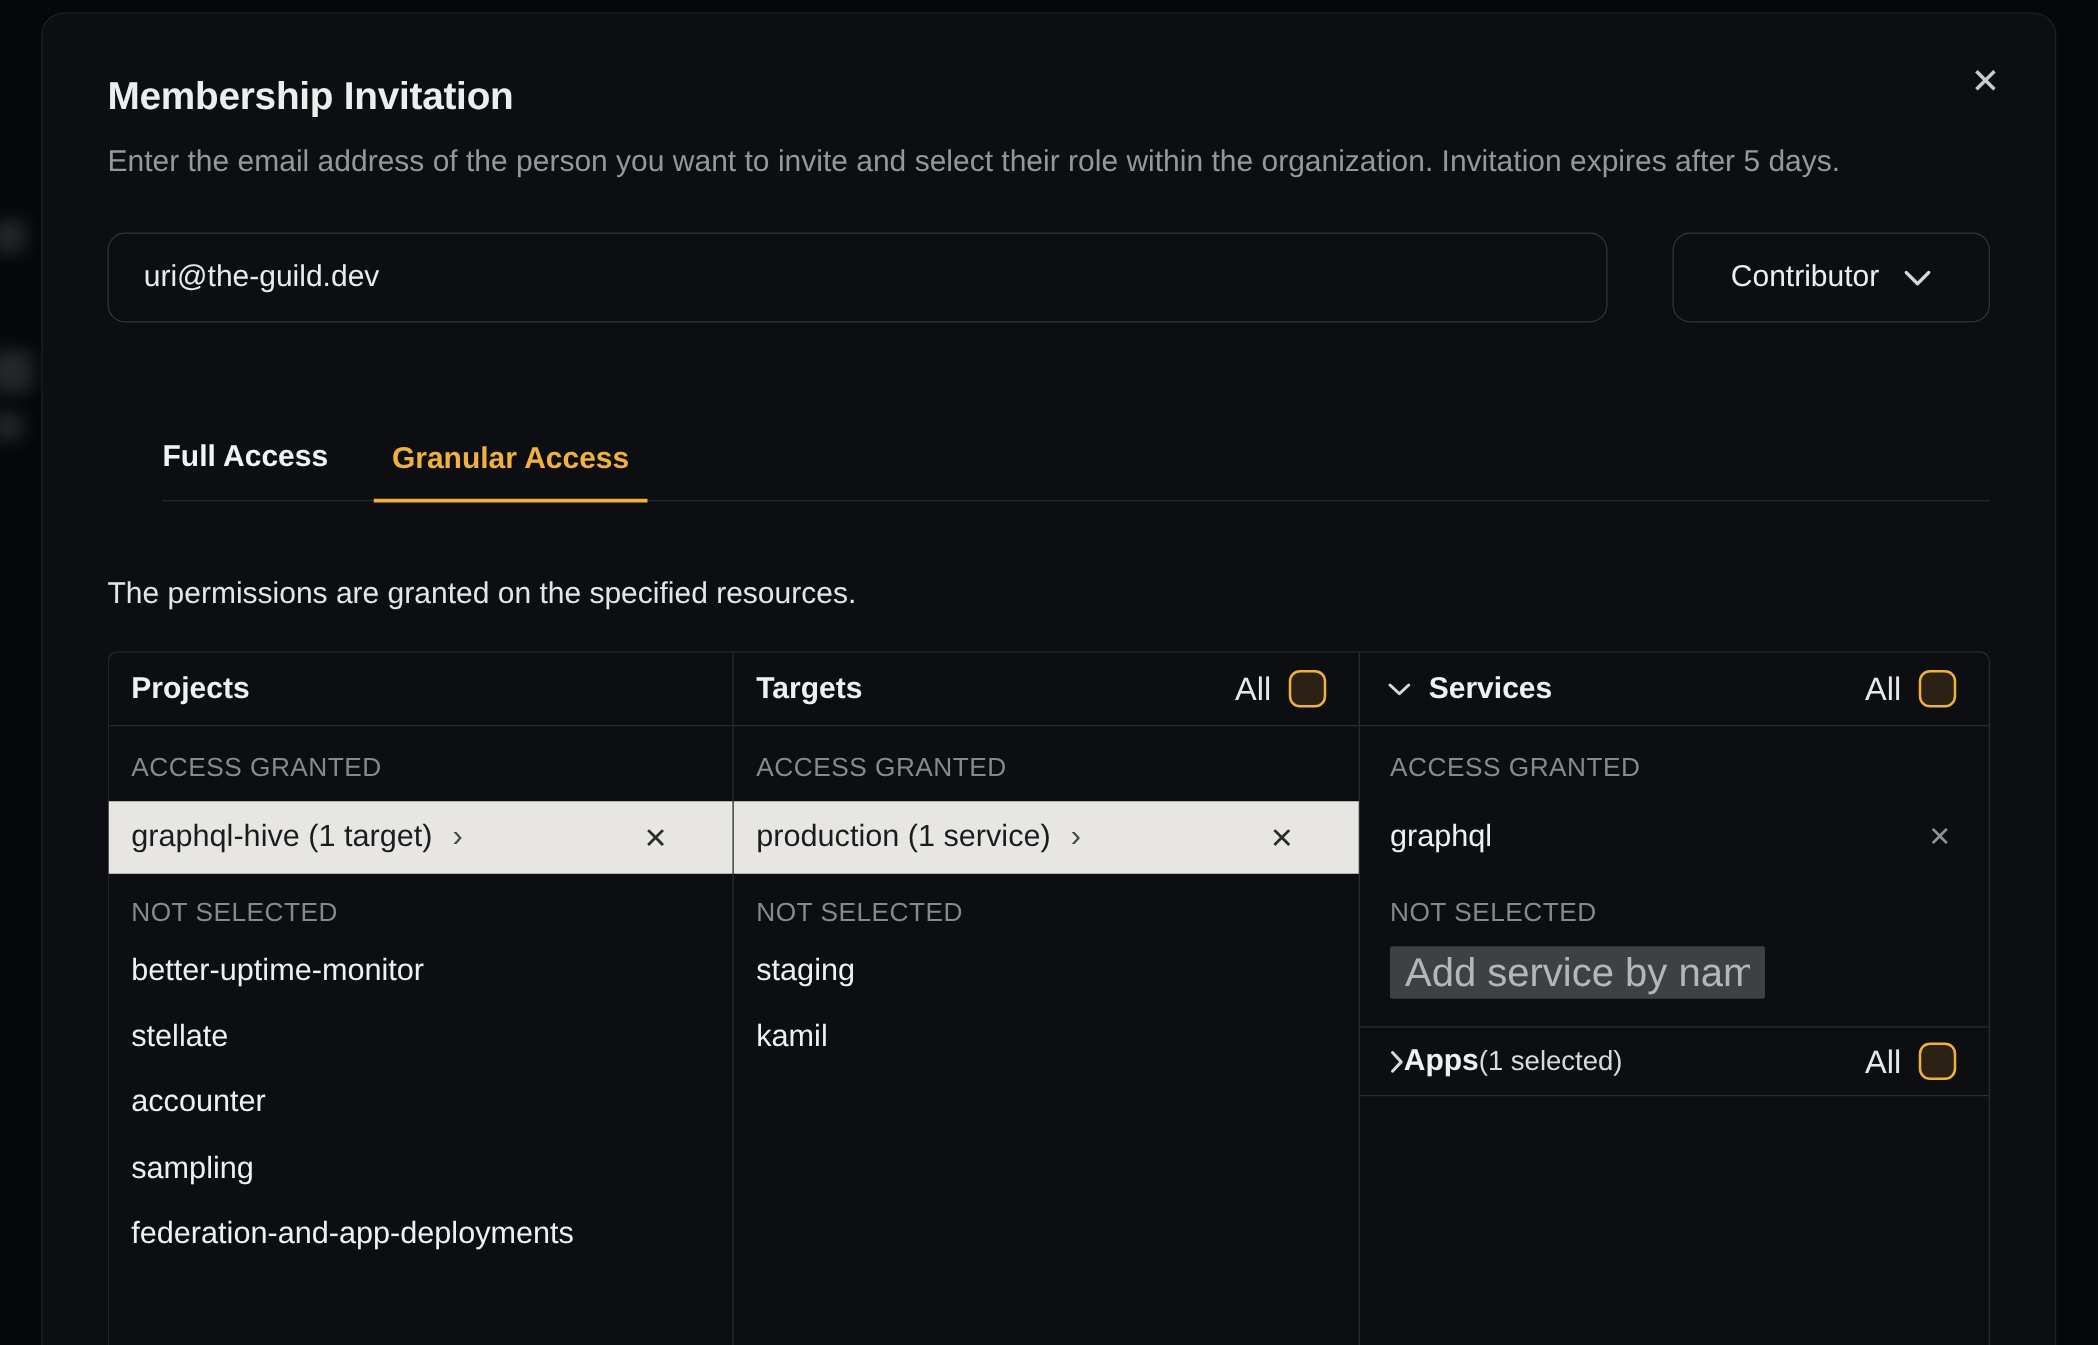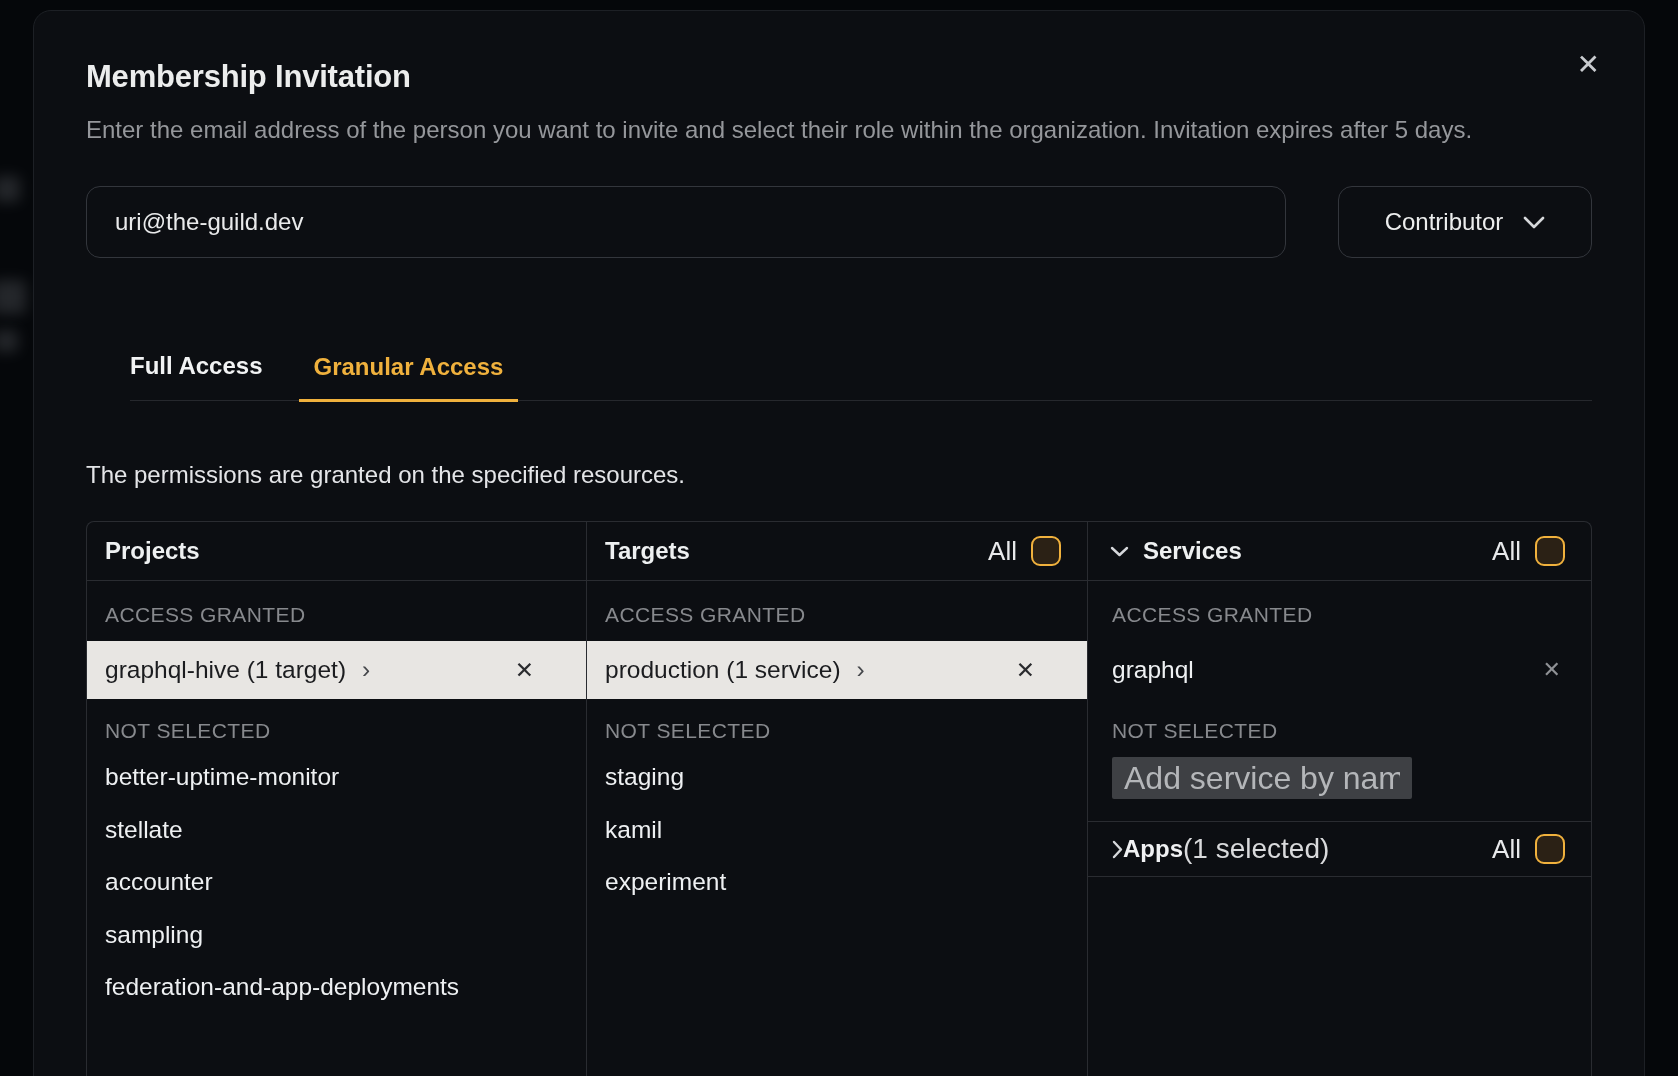--- a/index.html
+++ b/index.html
@@ -110,21 +110,21 @@
     background:#3e4044;border:none;border-radius:2px;outline:none;
     color:#b4b6b9;font-size:32px;padding:0 12px;
     font-family:"Liberation Sans","DejaVu Sans",sans-serif;
   }
   .svc-input::placeholder{color:#b4b6b9;opacity:1;}
   .apps-row{
     border-top:1px solid var(--border);border-bottom:1px solid var(--border);
     height:56px;display:flex;align-items:center;padding:0 26px 0 24px;cursor:pointer;
   }
   .apps-title{font-size:24px;font-weight:700;color:#f0f1f3;}
-  .apps-count{font-size:28px;color:#d9dadc;}
+  .apps-count{font-size:22px;color:#d9dadc;}
 </style>
 </head>
 <body>
 
 <span class="artifact a1"></span>
 <span class="artifact a2"></span>
 <span class="artifact a3"></span>
 
 <div class="modal">
 
@@ -183,21 +183,20 @@
       <div class="section-label">ACCESS GRANTED</div>
       <div class="selected-row">
         <span>production (1 service)</span>
         <span class="row-chev">›</span>
         <button class="remove-x">✕</button>
       </div>
       <div class="section-label ns">NOT SELECTED</div>
       <div class="items">
         <div class="item">staging</div>
         <div class="item">kamil</div>
-        <div class="item">experiment</div>
       </div>
     </div>
 
     <div class="col svc-col">
       <div class="col-header svc">
         <svg class="chev-svg" width="19" height="11" viewBox="0 0 19 11">
           <polyline points="2,2 9.5,9 17,2" fill="none" stroke="#d6d8db" stroke-width="2.4" stroke-linecap="round" stroke-linejoin="round"></polyline>
         </svg>
         <span>Services</span>
         <span class="all-wrap">

